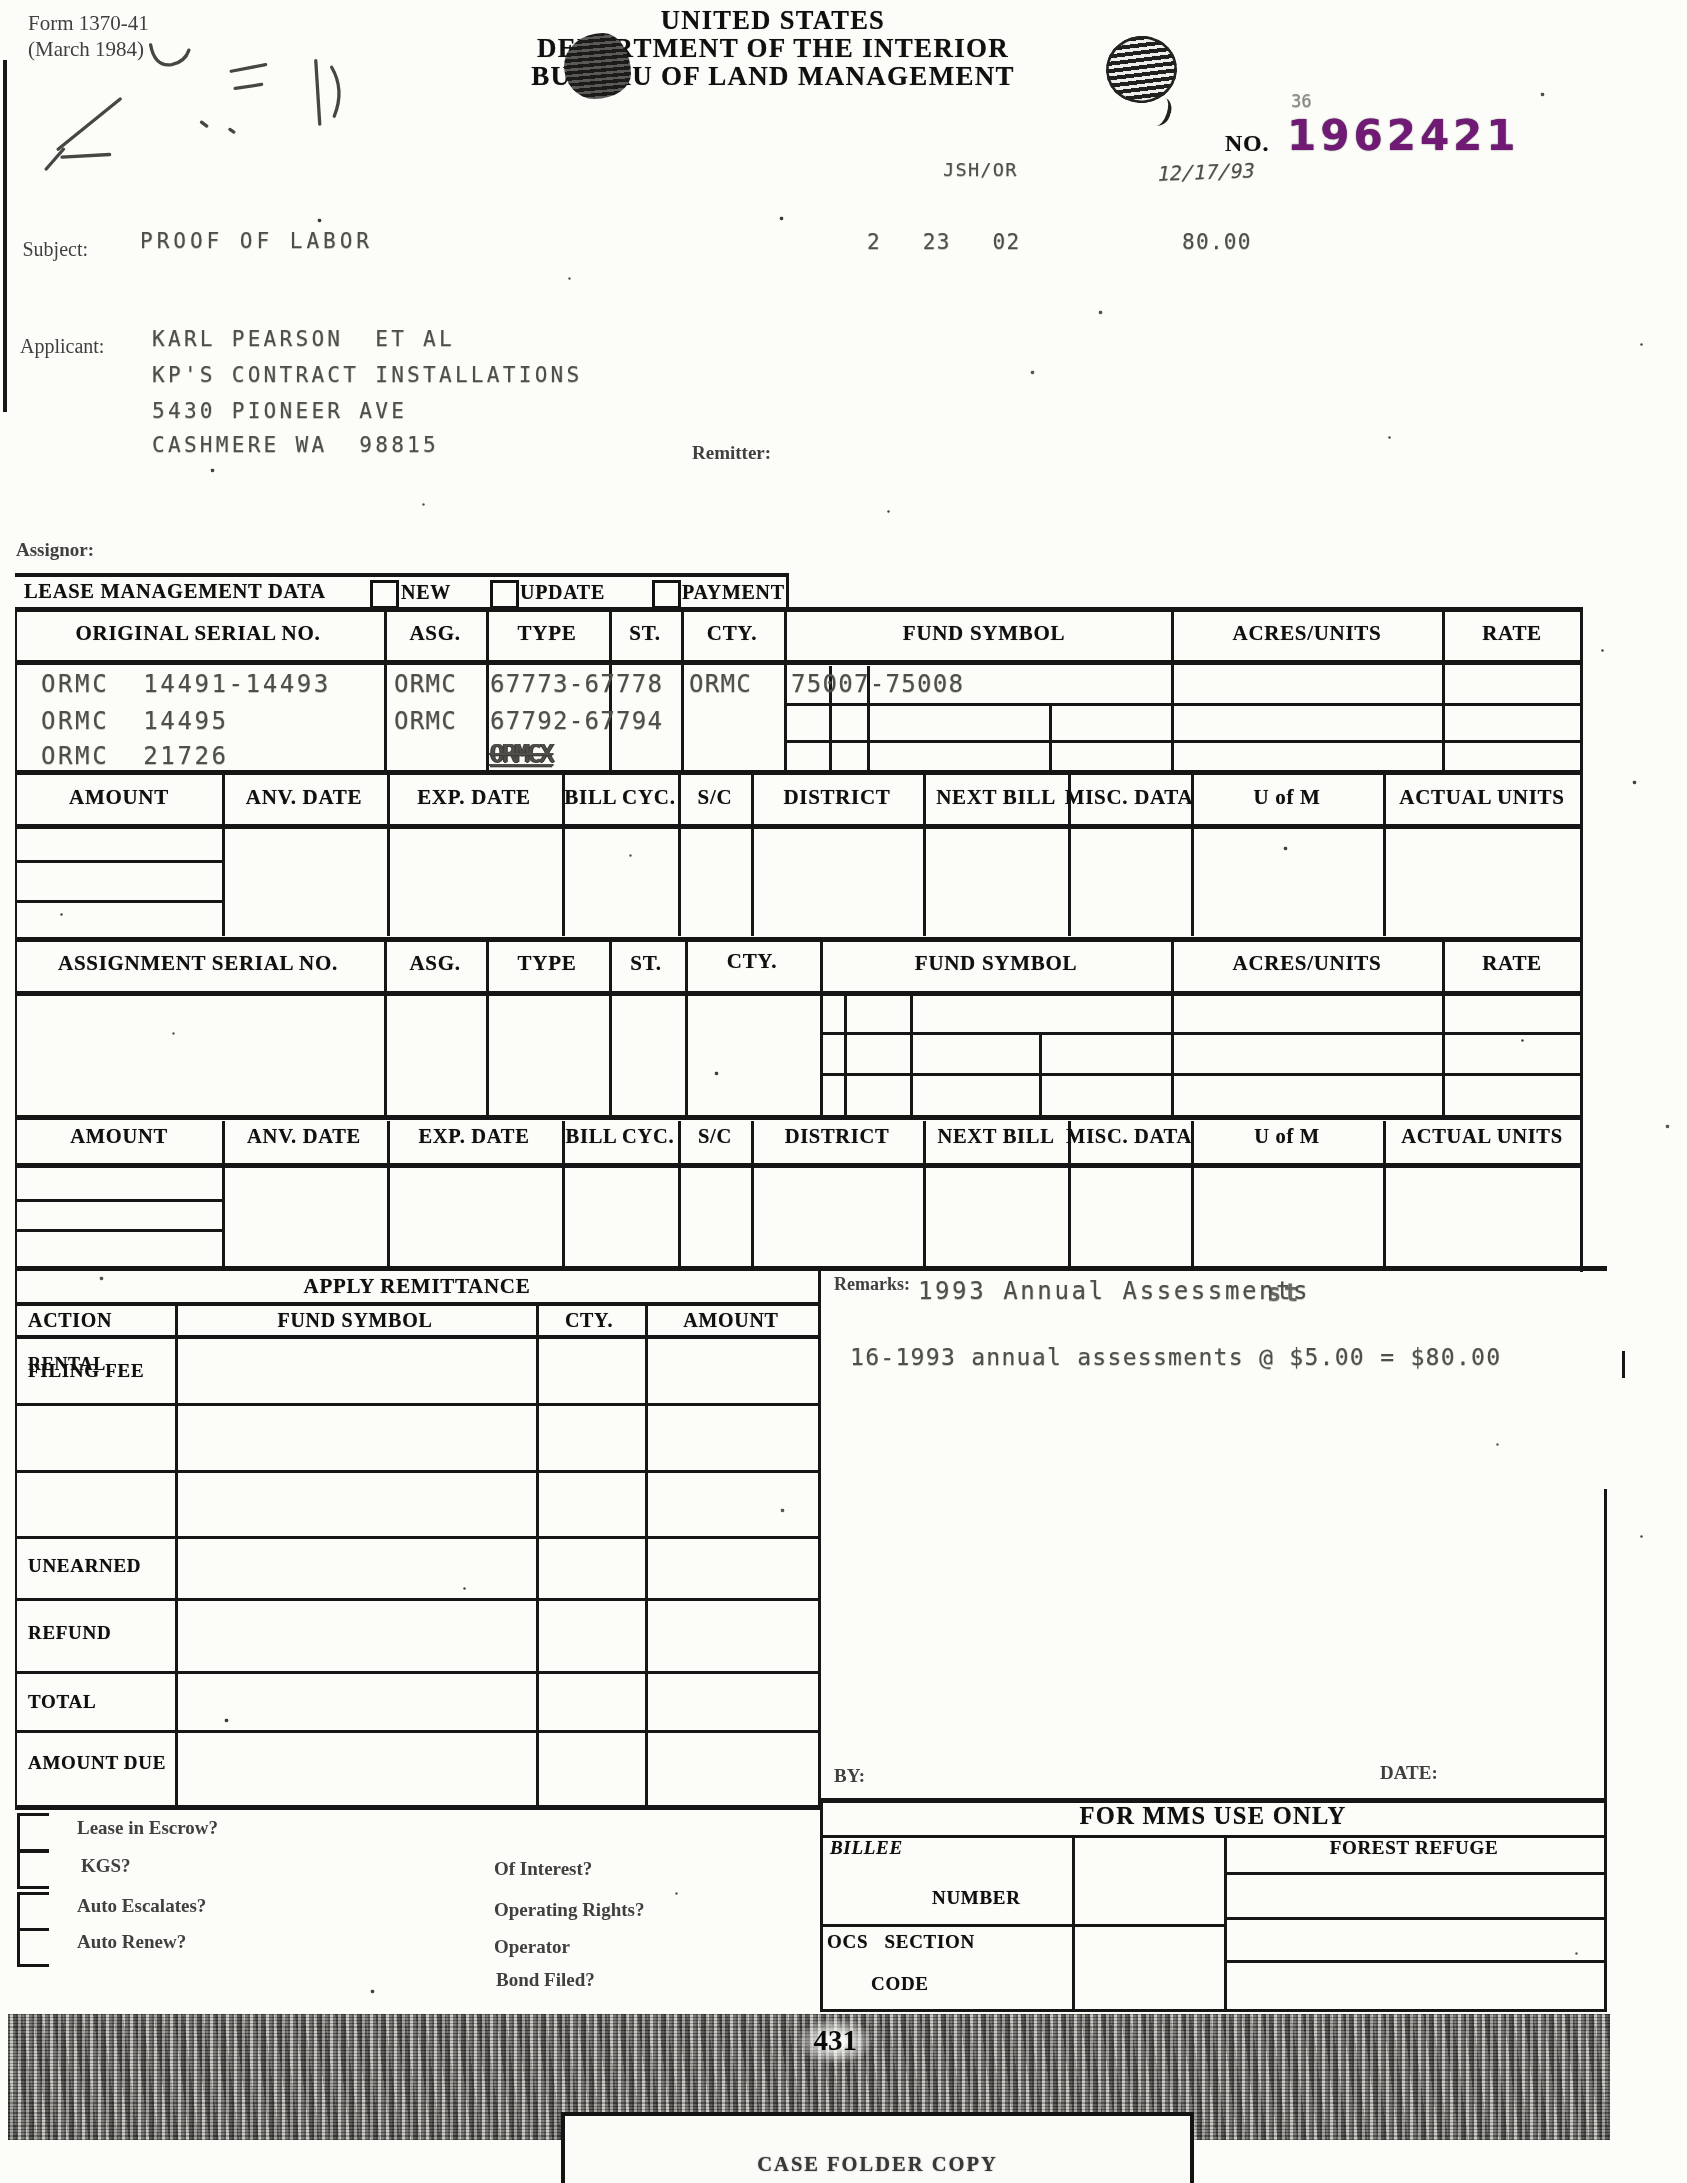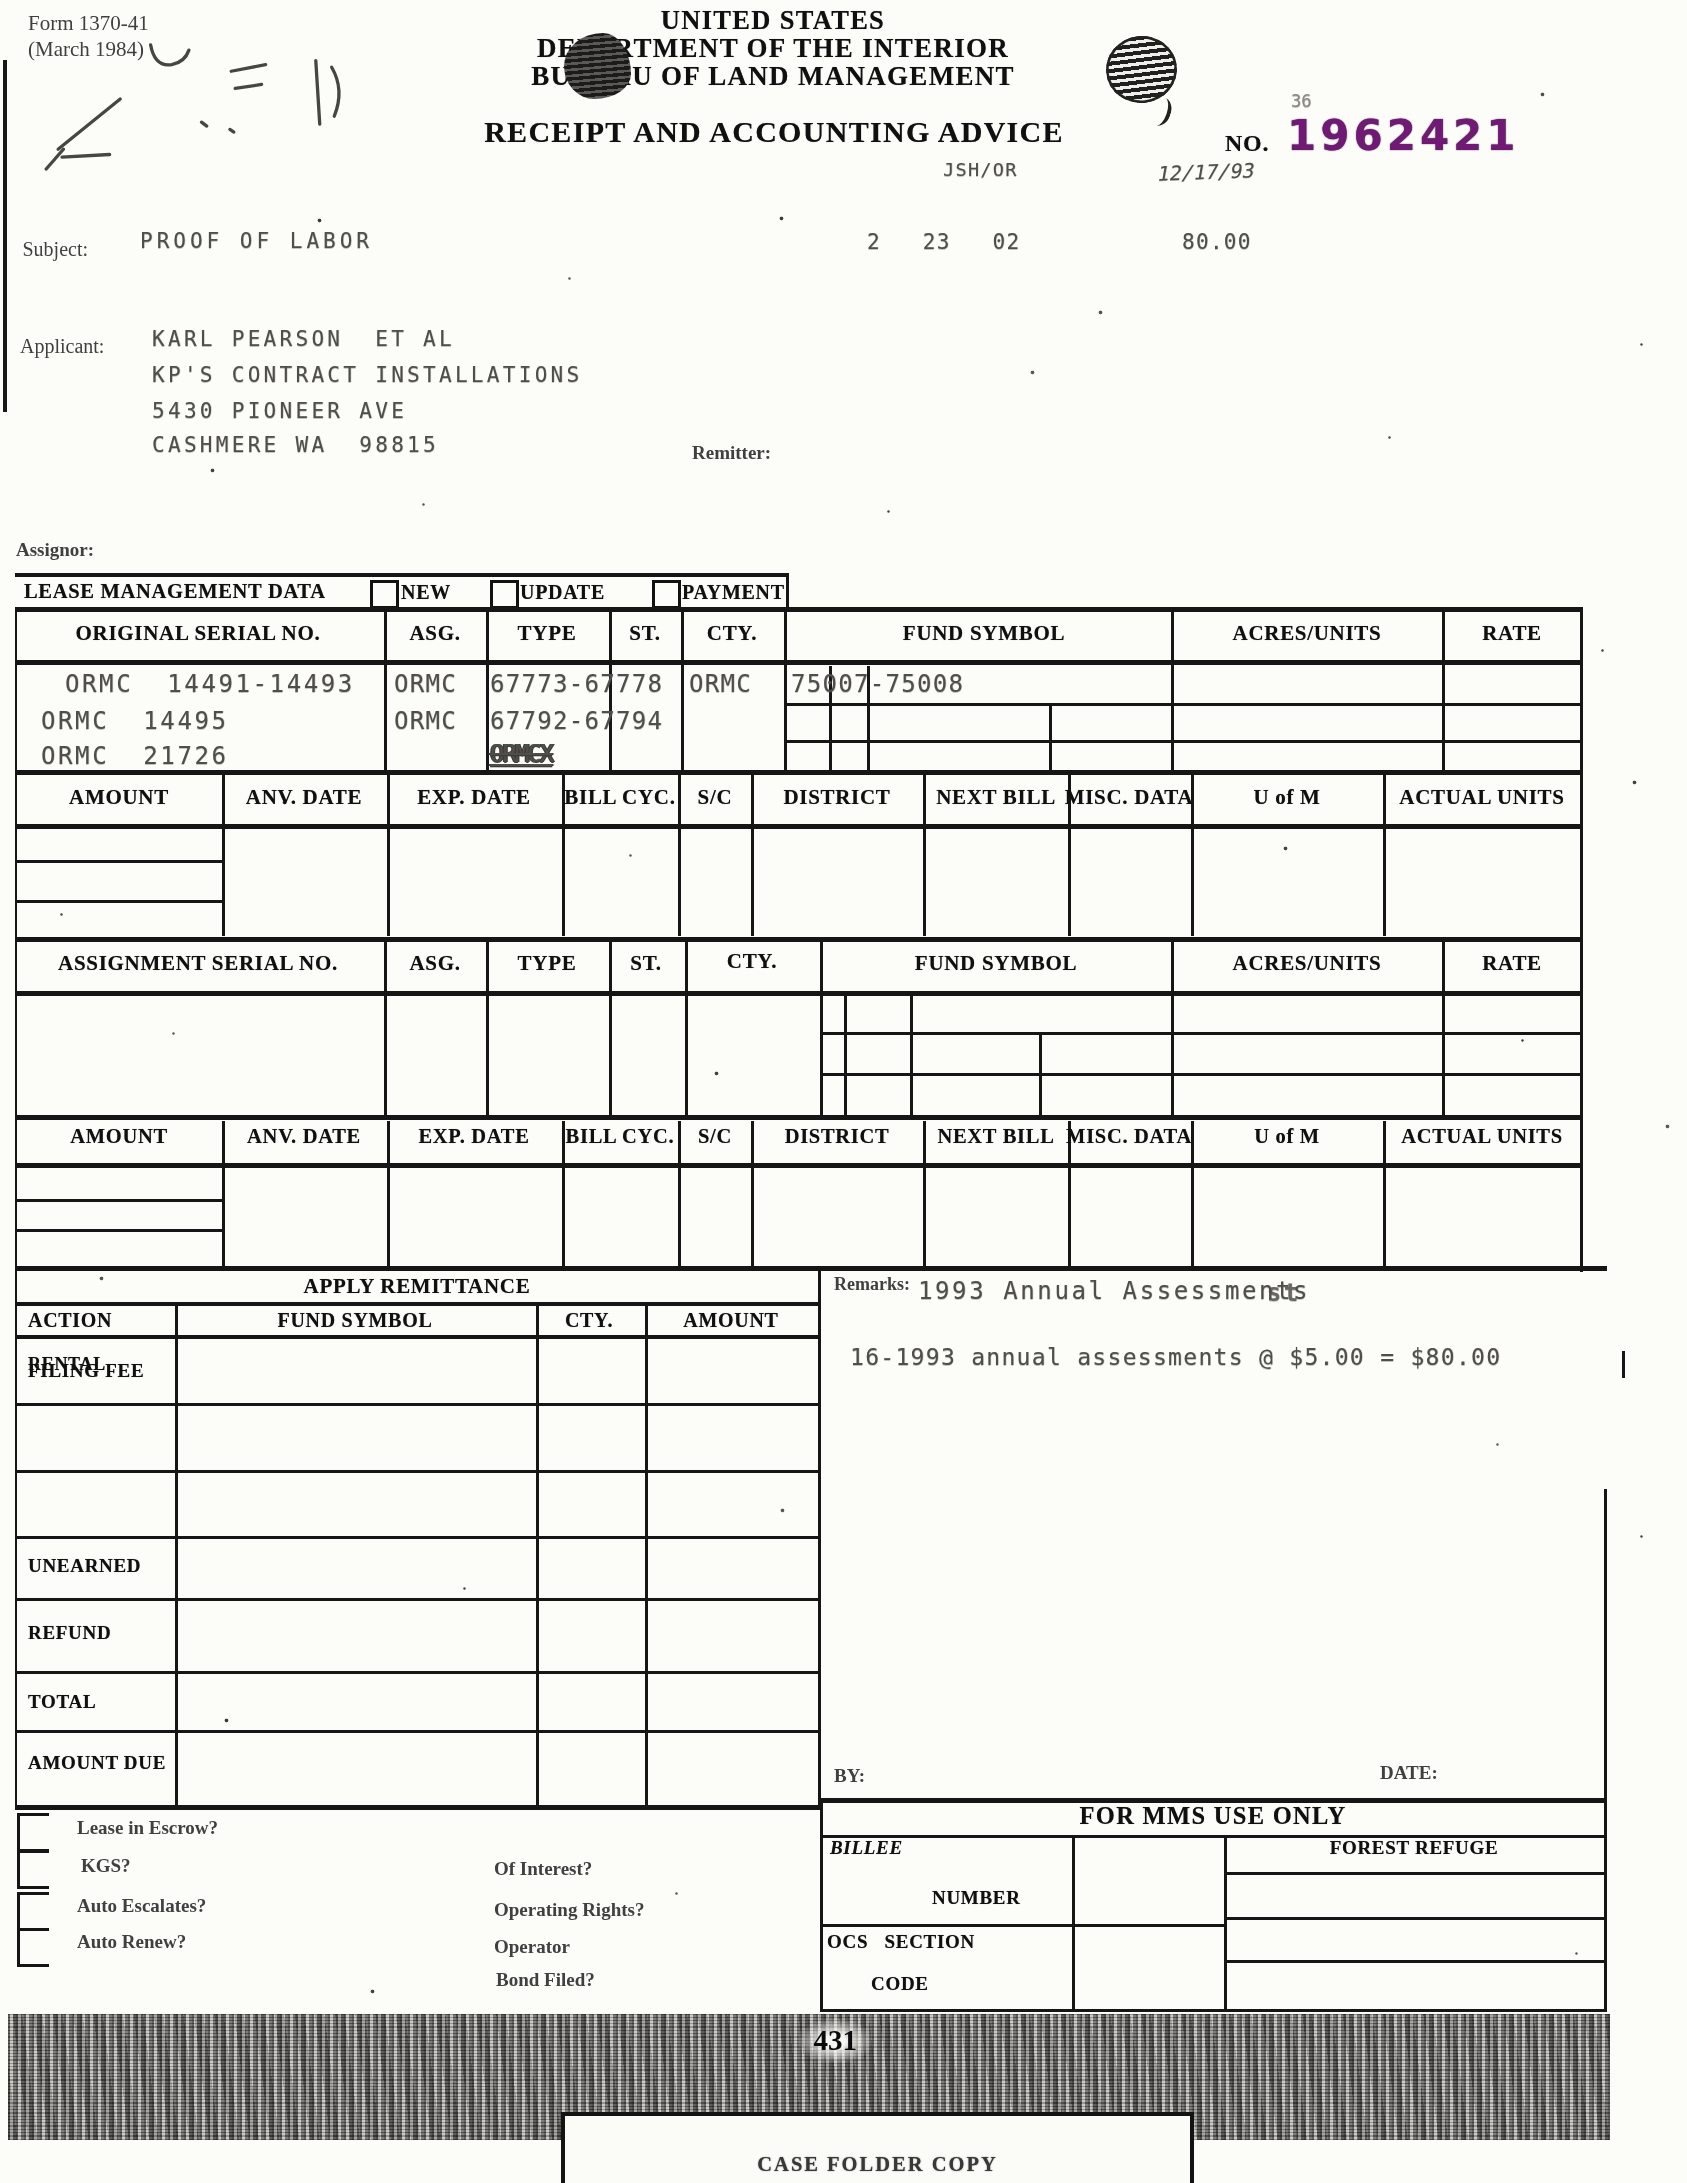--- a/index.html
+++ b/index.html
@@ -78,21 +78,20 @@
   <div class="lbl" style="left:28px;top:10.6px;font-size:21px;">Form 1370-41</div>
   <div class="lbl" style="left:28px;top:37px;font-size:21px;">(March 1984)</div>
 
   <div class="hdr cen" style="left:773px;top:5.3px;font-size:26.5px;letter-spacing:1.3px;">UNITED STATES</div>
   <div class="hdr cen" style="left:773px;top:33px;font-size:27px;letter-spacing:1.3px;">DEPARTMENT OF THE INTERIOR</div>
   <div class="hdr cen" style="left:773px;top:61px;font-size:27px;letter-spacing:1.3px;">BUREAU OF LAND MANAGEMENT</div>
   <div id="blot"></div>
   <div id="seal"></div>
   <div id="seal-tail"></div>
 
-  <div class="hdr cen" style="left:774px;top:115px;font-size:30px;letter-spacing:1.3px;">RECEIPT AND ACCOUNTING ADVICE</div>
   <div class="hdr" style="left:1225px;top:130px;font-size:24px;">NO.</div>
   <div class="abs" style="left:1287px;top:111px;font-family:'DejaVu Sans',sans-serif;font-weight:bold;font-size:42px;letter-spacing:4px;color:#701a75;text-shadow:0 0 1.3px #333;">1962421</div>
   <div class="dm" style="left:1291px;top:91px;font-size:17px;color:#8a8883;">36</div>
   <div class="dm" style="left:943px;top:159px;font-size:18.5px;letter-spacing:1.3px;">JSH/OR</div>
   <div class="dm" style="left:1158px;top:160px;font-size:20px;transform:skewX(-12deg) rotate(-2deg);">12/17/93</div>
 
   <div class="lbl" style="left:22.5px;top:238px;font-size:20px;">Subject:</div>
   <div class="dm" style="left:140px;top:229px;font-size:21px;letter-spacing:4px;">PROOF OF LABOR</div>
   <div class="dm" style="left:867px;top:230px;font-size:21px;letter-spacing:1.3px;">2   23   02</div>
   <div class="dm" style="left:1182px;top:230px;font-size:21px;letter-spacing:1.3px;">80.00</div>
@@ -140,21 +139,21 @@
   <i class="hl" style="left:784px;top:703px;width:796px;height:3.3px;"></i>
   <i class="hl" style="left:784px;top:740px;width:796px;height:3.3px;"></i>
   <div class="hdr cen" style="left:198px;top:621px;font-size:21px;">ORIGINAL SERIAL NO.</div>
   <div class="hdr cen" style="left:435px;top:621px;font-size:21px;">ASG.</div>
   <div class="hdr cen" style="left:547px;top:621px;font-size:21px;">TYPE</div>
   <div class="hdr cen" style="left:645px;top:621px;font-size:21px;">ST.</div>
   <div class="hdr cen" style="left:732px;top:621px;font-size:21px;">CTY.</div>
   <div class="hdr cen" style="left:984px;top:621px;font-size:21px;">FUND SYMBOL</div>
   <div class="hdr cen" style="left:1307px;top:621px;font-size:21px;">ACRES/UNITS</div>
   <div class="hdr cen" style="left:1512px;top:621px;font-size:21px;">RATE</div>
-  <div class="dm" style="left:41px;top:670px;font-size:24px;letter-spacing:2.6px;margin-left:24px;">ORMC  14491-14493</div>
+  <div class="dm" style="left:41px;top:670px;font-size:24px;letter-spacing:2.6px;">ORMC  14491-14493</div>
   <div class="dm" style="left:394px;top:670px;font-size:24px;letter-spacing:1.3px;">ORMC</div>
   <div class="dm" style="left:490px;top:670px;font-size:24px;letter-spacing:1.3px;">67773-67778</div>
   <div class="dm" style="left:689px;top:670px;font-size:24px;letter-spacing:1.3px;">ORMC</div>
   <div class="dm" style="left:791px;top:670px;font-size:24px;letter-spacing:1.3px;">75007-75008</div>
   <div class="dm" style="left:41px;top:707px;font-size:24px;letter-spacing:2.6px;">ORMC  14495</div>
   <div class="dm" style="left:394px;top:707px;font-size:24px;letter-spacing:1.3px;">ORMC</div>
   <div class="dm" style="left:490px;top:707px;font-size:24px;letter-spacing:1.3px;">67792-67794</div>
   <div class="dm" style="left:41px;top:742px;font-size:24px;letter-spacing:2.6px;">ORMC  21726</div>
   <div class="dm ovx" style="left:490px;top:740px;font-size:24px;">ORMCX</div>
 

